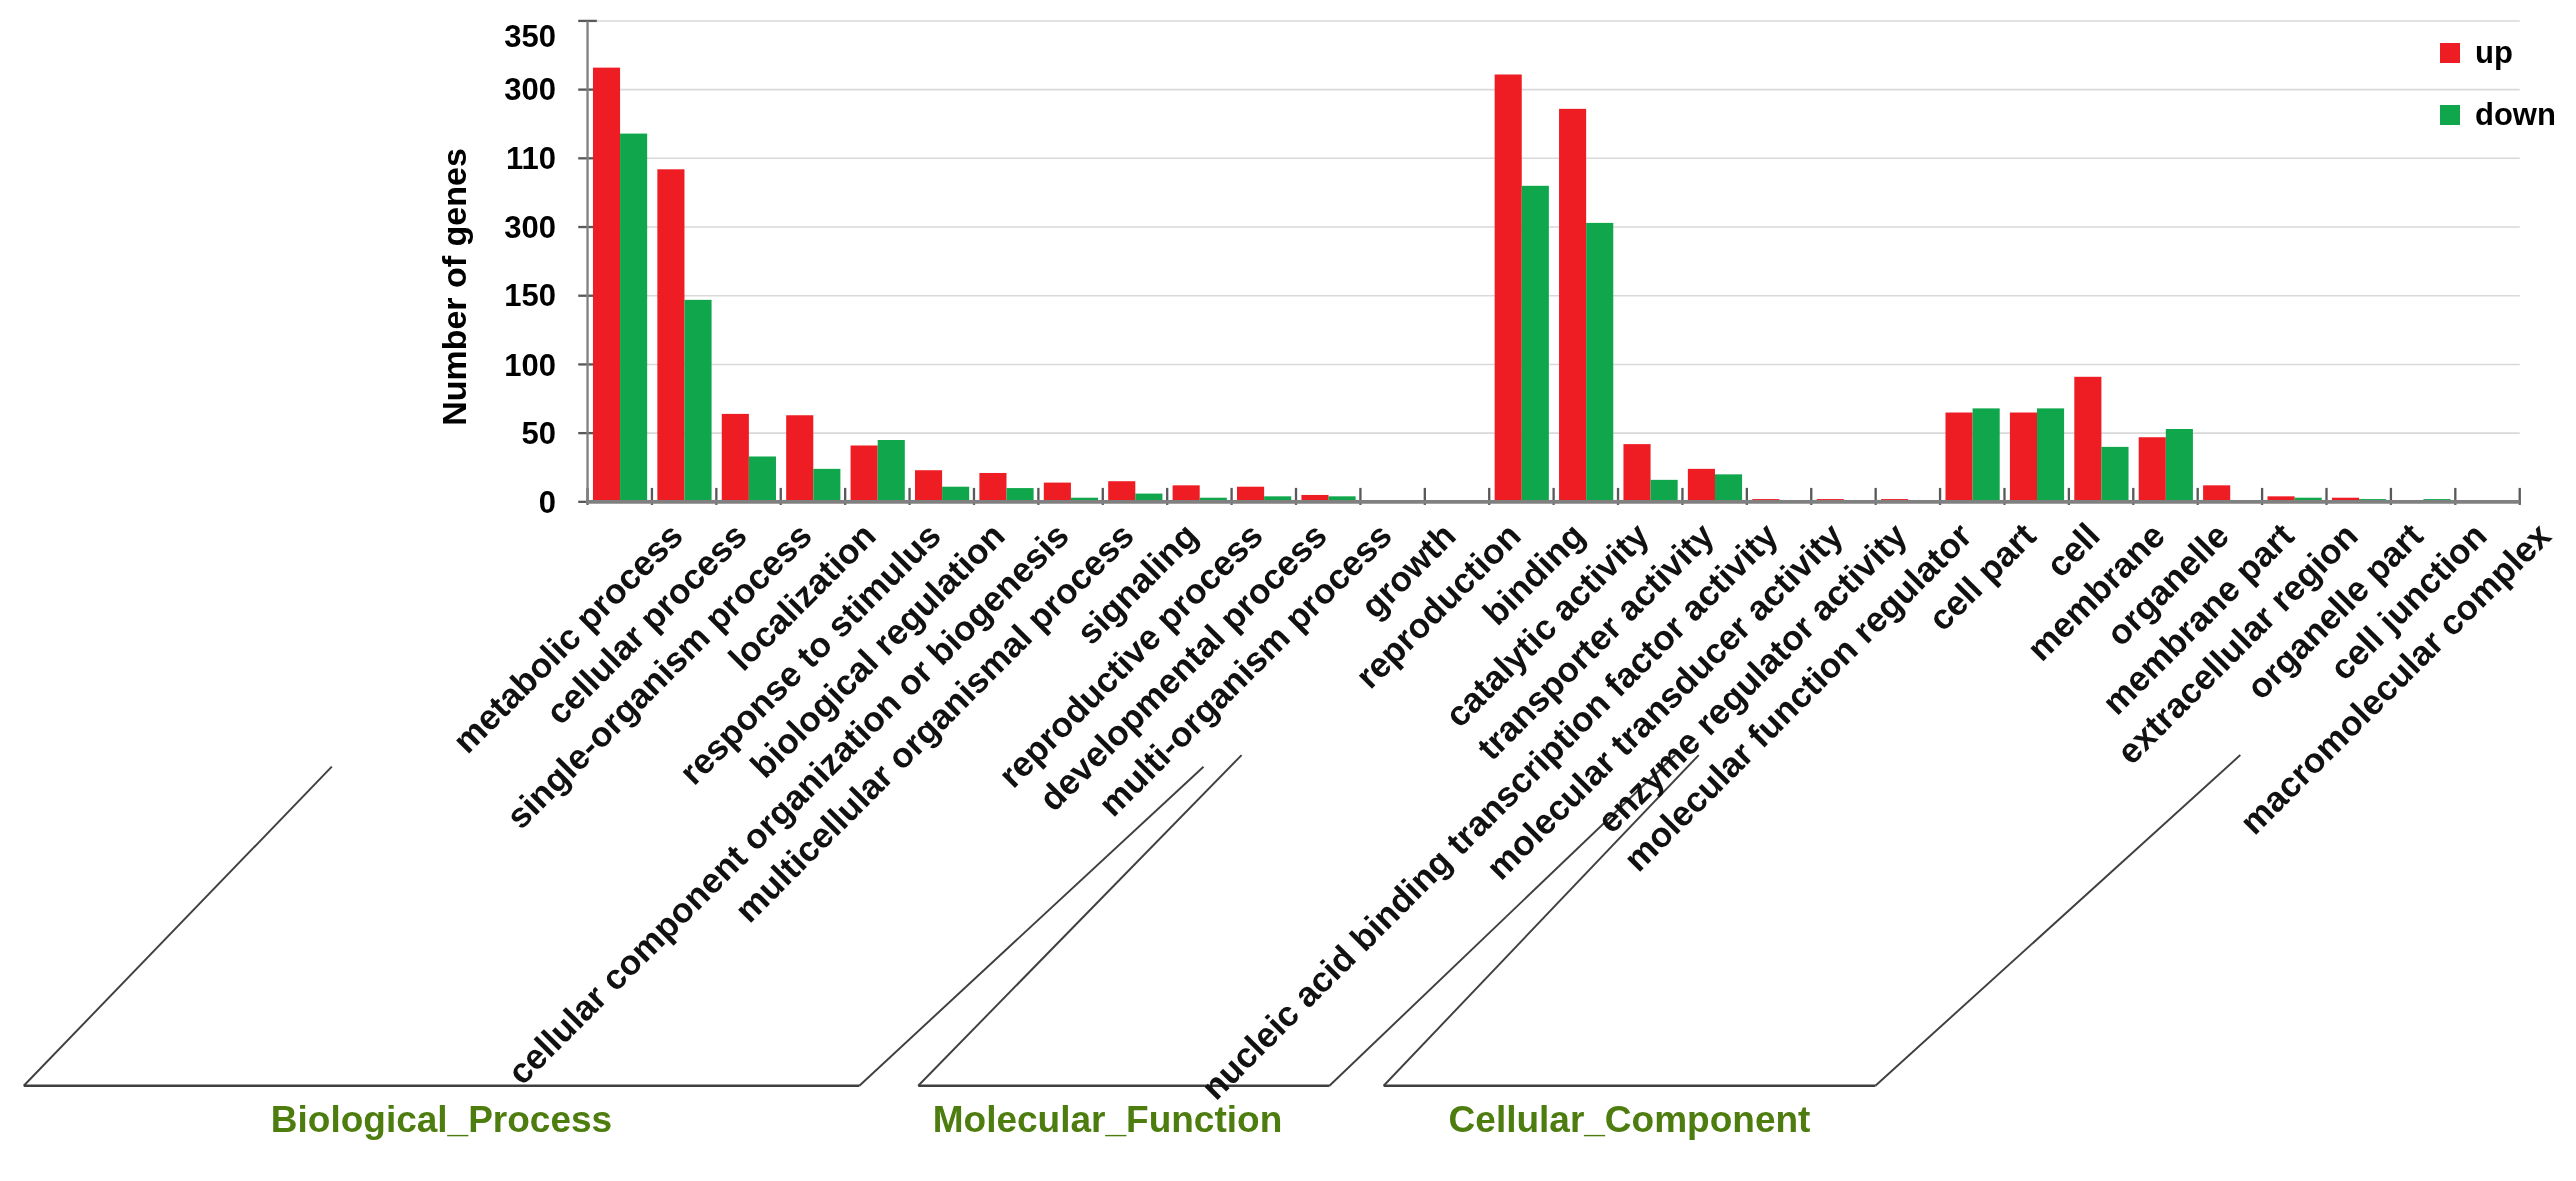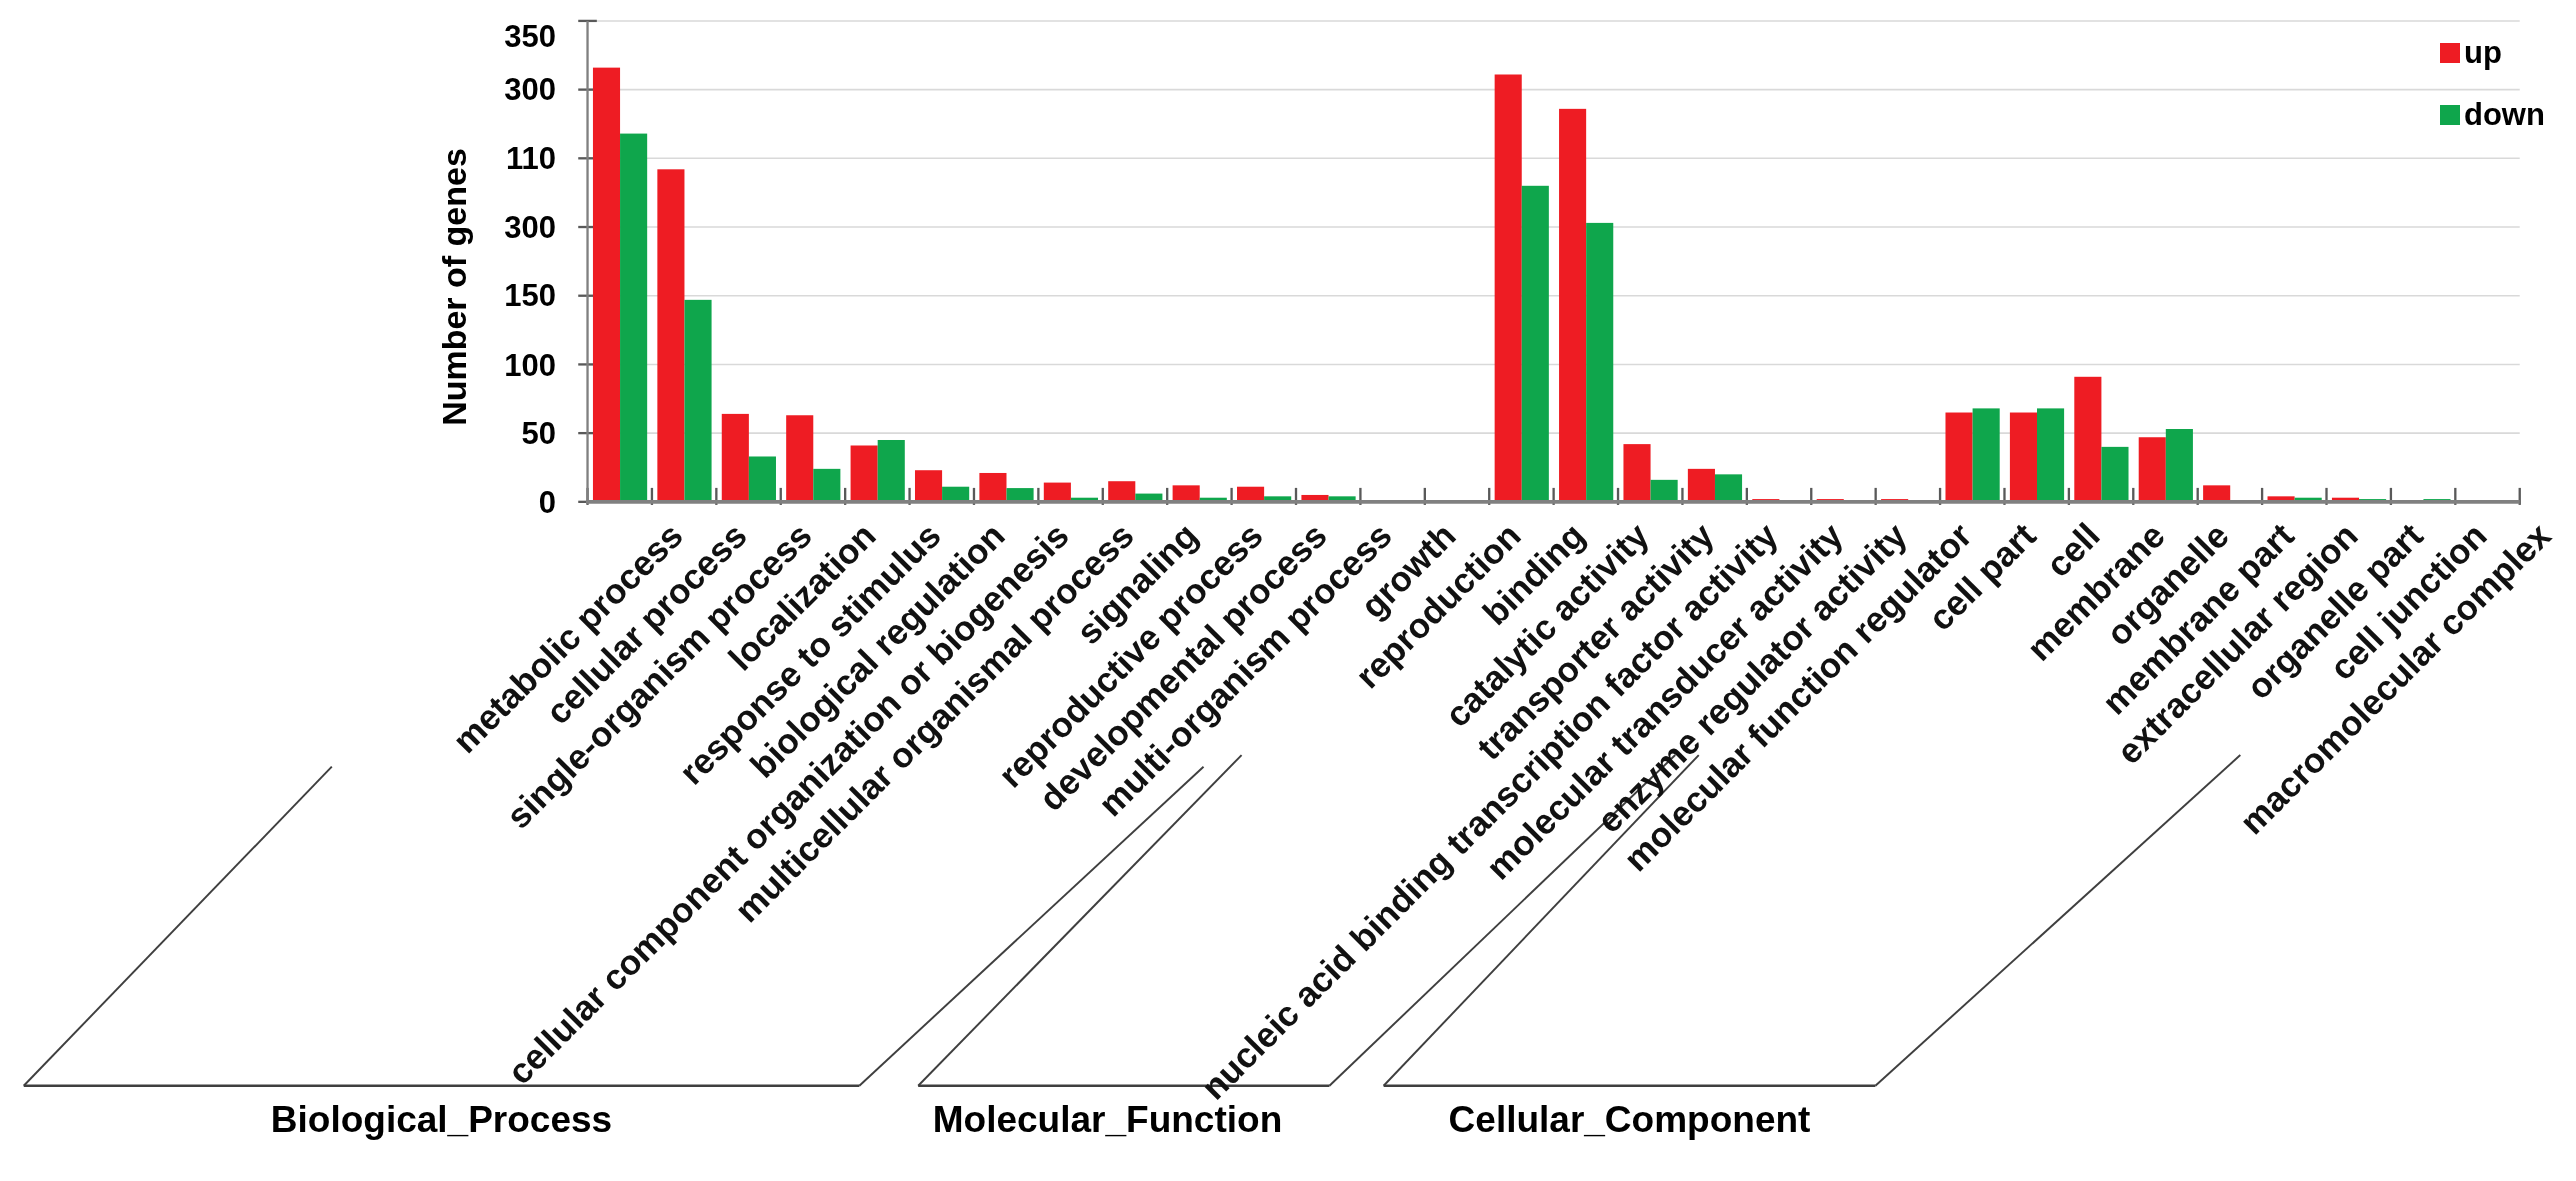--- a/index.html
+++ b/index.html
@@ -55,35 +55,35 @@
     white-space: nowrap;
     transform: rotate(-45deg);
     transform-origin: 100% 0%;
   }
   .group-label {
     position: absolute;
     width: 697px;
     text-align: center;
     font-size: 37px;
     font-weight: bold;
-    color: #000000;
+    color: #4d7c0f;
     white-space: nowrap;
   }
   #legend {
     position: absolute;
     left: 2440px;
     top: 37px;
     display: flex;
     flex-direction: column;
     gap: 31px;
   }
   .legend-item {
     display: flex;
     align-items: center;
-    gap: 4px;
+    gap: 15px;
   }
   .legend-swatch {
     width: 20px;
     height: 20px;
     flex: 0 0 auto;
   }
   .legend-label {
     font-size: 31px;
     font-weight: bold;
     color: #000000;

